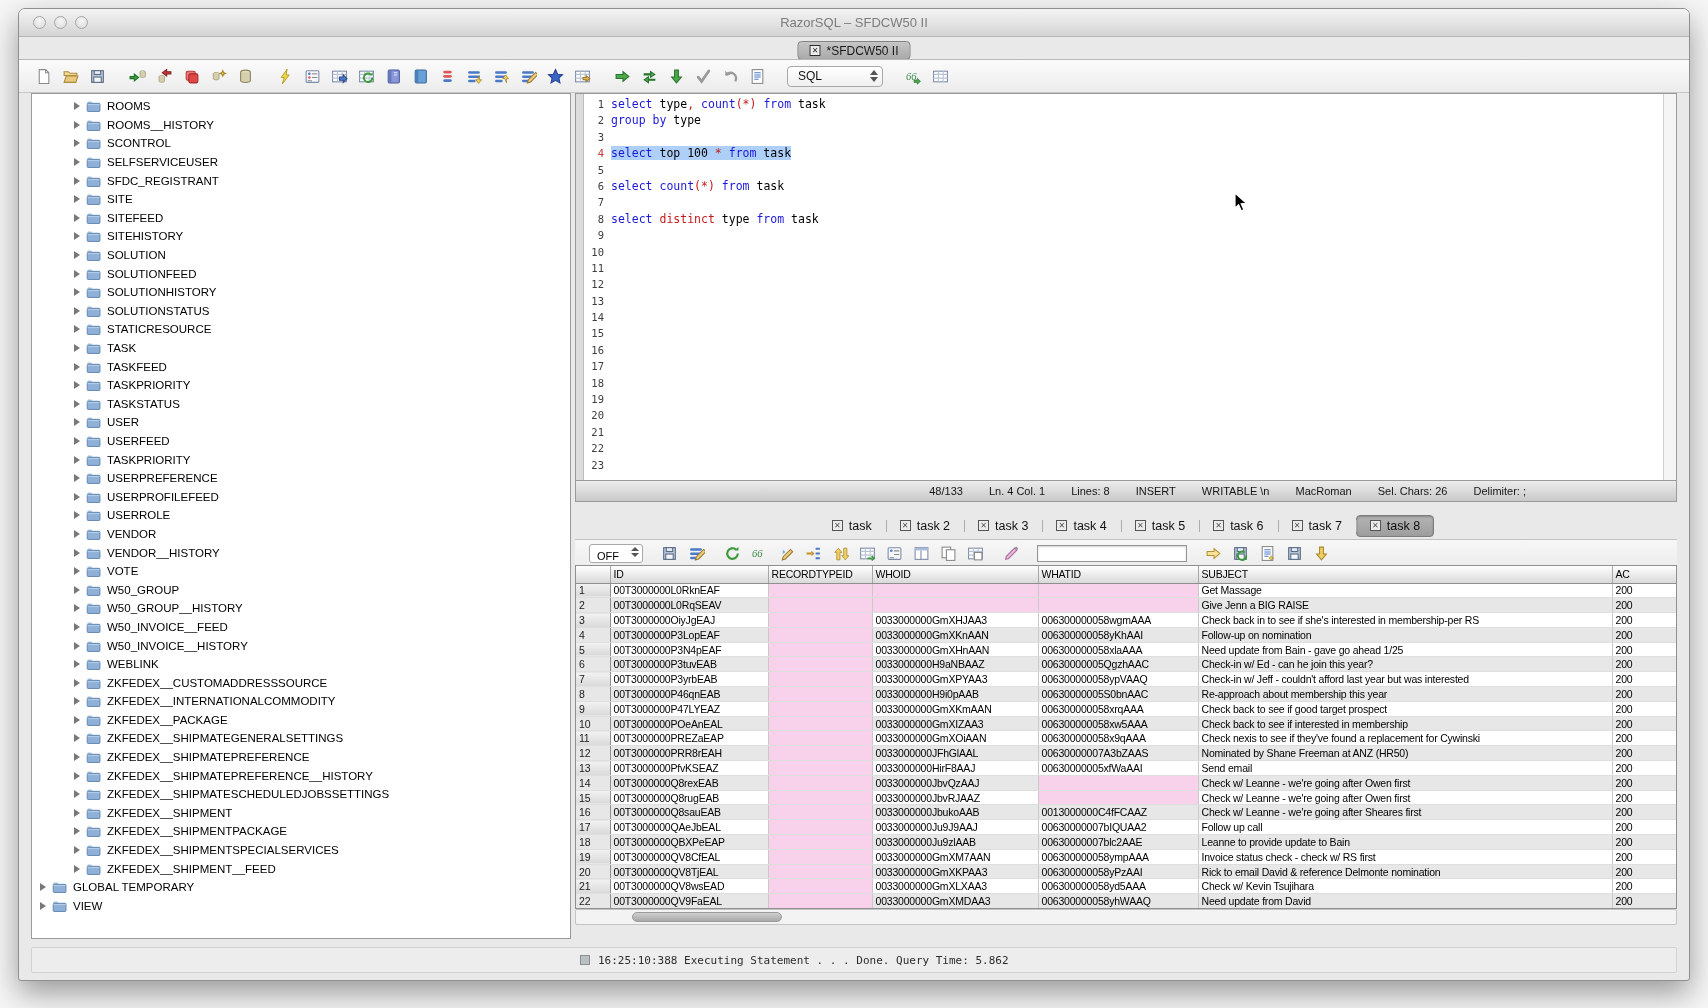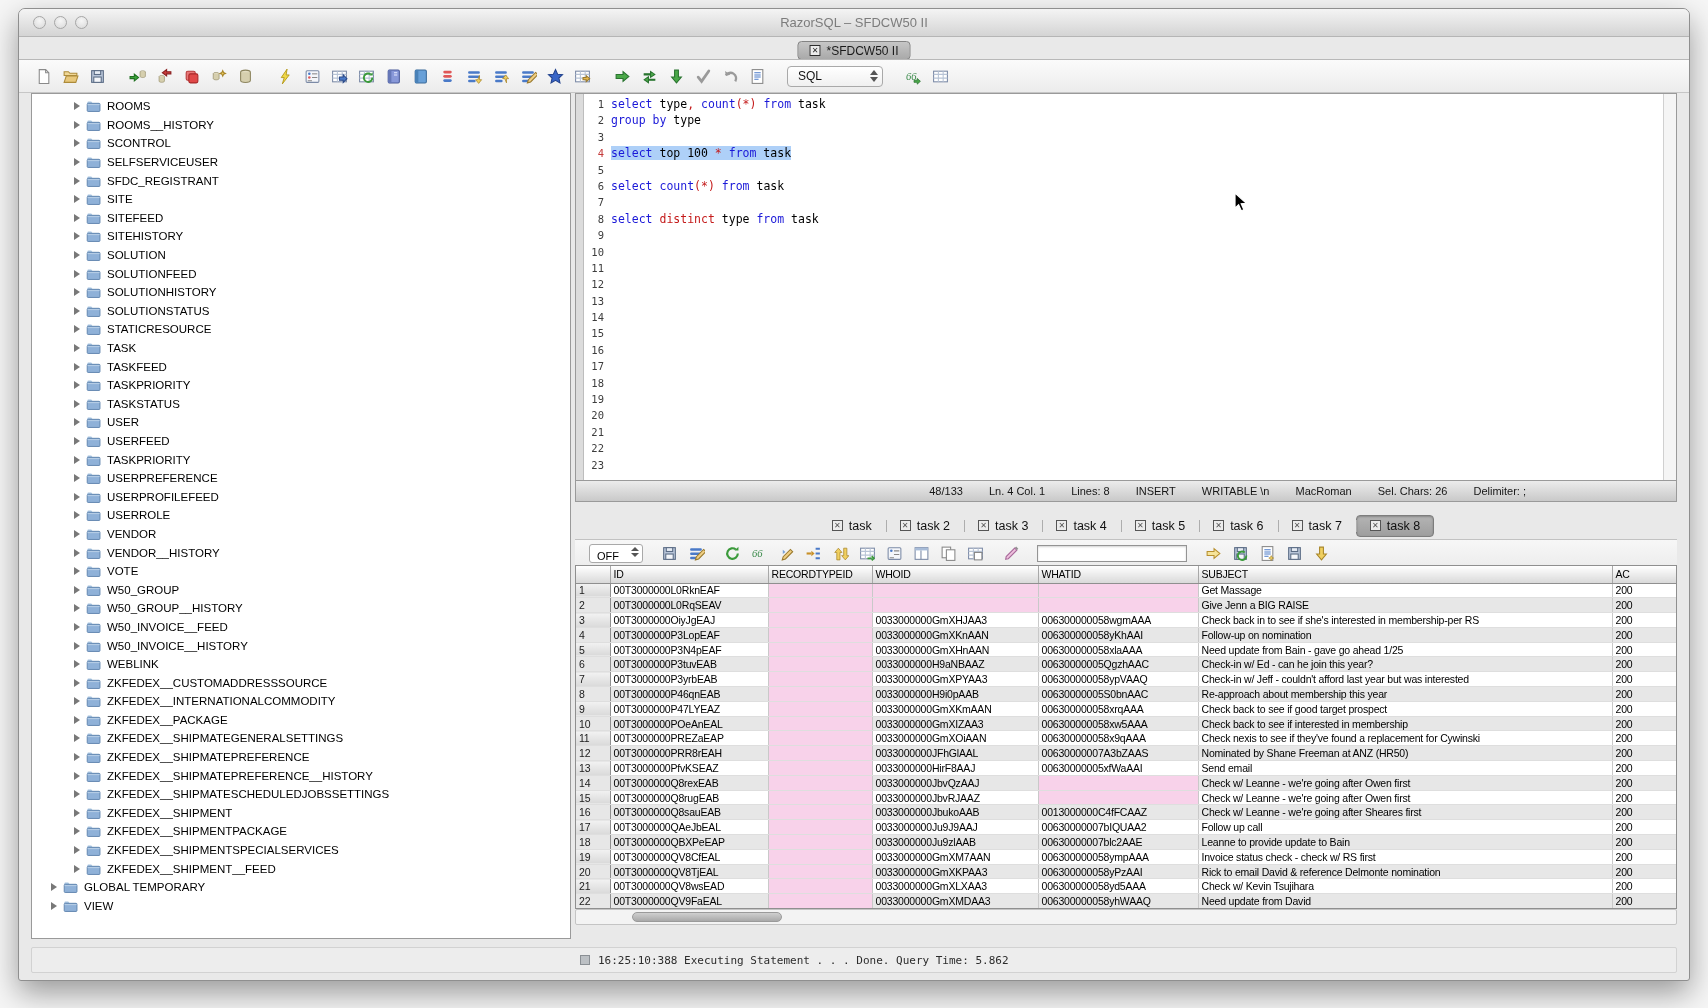--- a/index.html
+++ b/index.html
@@ -34,21 +34,21 @@
             display:flex; align-items:center; font-size:12px; color:#111; padding-left:10px; position:relative; }
   .stepper { position:absolute; right:4px; top:3px; display:flex; flex-direction:column; gap:2px; }
   .stepper i { width:0; height:0; border-left:4px solid transparent; border-right:4px solid transparent; }
   .stepper .up { border-bottom:5px solid #555; }
   .stepper .dn { border-top:5px solid #555; }
 
   
   .tree-panel { position:absolute; left:12px; top:84px; width:540px; bottom:41px; background:#fff;
                 border:1px solid #9a9a9a; overflow:hidden; padding-top:3px; }
   .trow { height:18.6px; display:flex; align-items:center; gap:6px; font-size:11.5px; color:#000; padding-left:42px; }
-  .trow.toplevel { padding-left:19px; }
+  .trow.toplevel { padding-left:8px; }
   .tri { width:0; height:0; border-top:4.5px solid transparent; border-bottom:4.5px solid transparent; border-left:6px solid #787878; flex:0 0 auto; }
   .ficon { flex:0 0 auto; display:flex; }
 
   
   .right-panel { position:absolute; left:556px; right:12px; top:84px; bottom:41px; }
 
   .editor { position:absolute; left:0; right:0; top:0; height:388px; background:#fff; border:1px solid #9a9a9a; overflow:hidden; }
   .gutter-strip { position:absolute; left:0; top:0; bottom:0; width:8px; background:#dcdcdc; border-right:1px solid #bdbdbd; }
   .vsb { position:absolute; right:0; top:0; bottom:0; width:13px; background:#f5f5f5; border-left:1px solid #d0d0d0; }
   .code-area { position:absolute; left:9px; right:13px; top:2px; font-family:"DejaVu Sans Mono", monospace; font-size:11.5px; }

